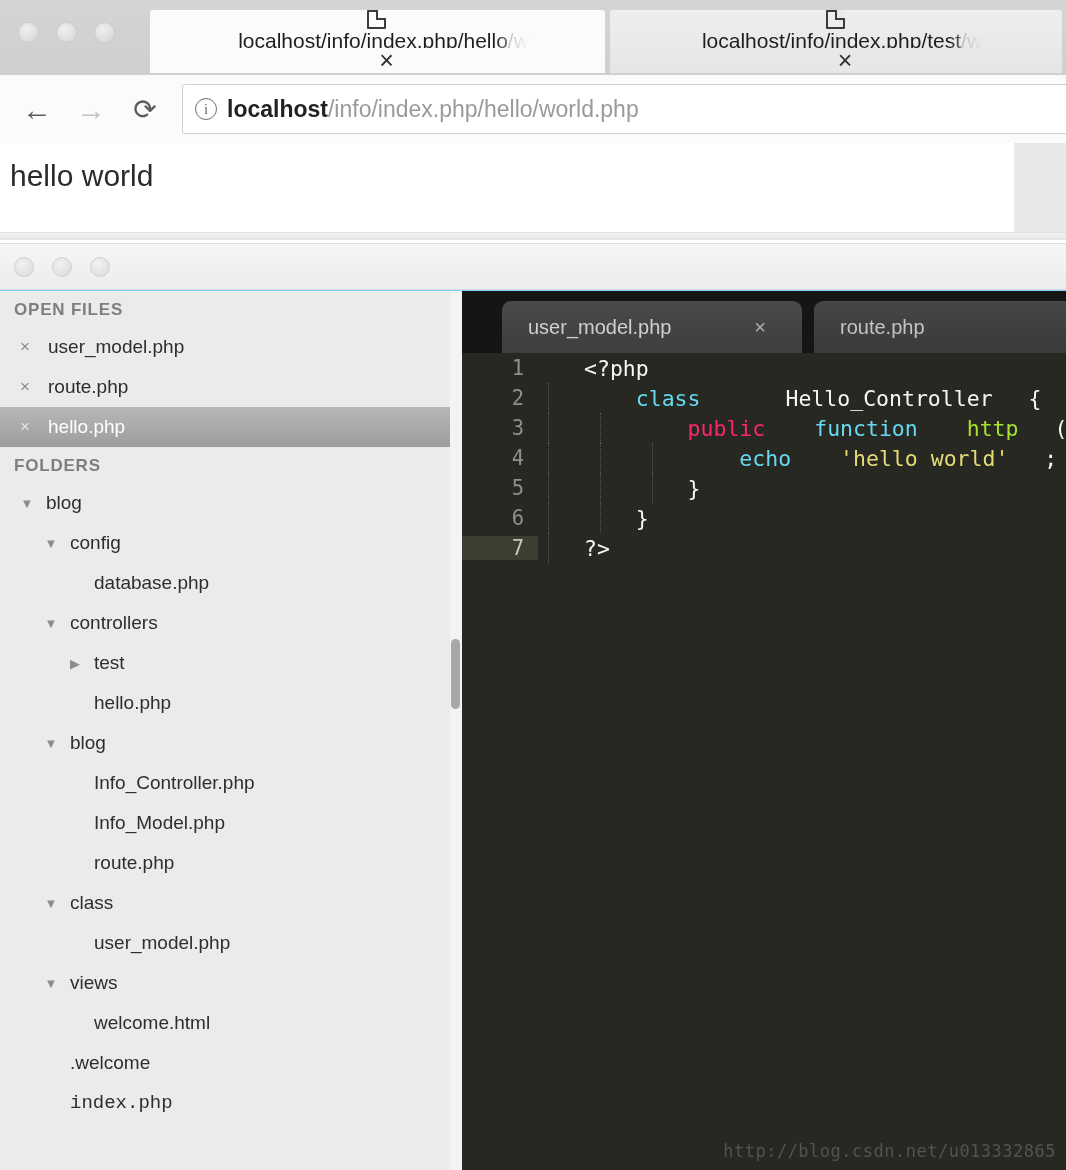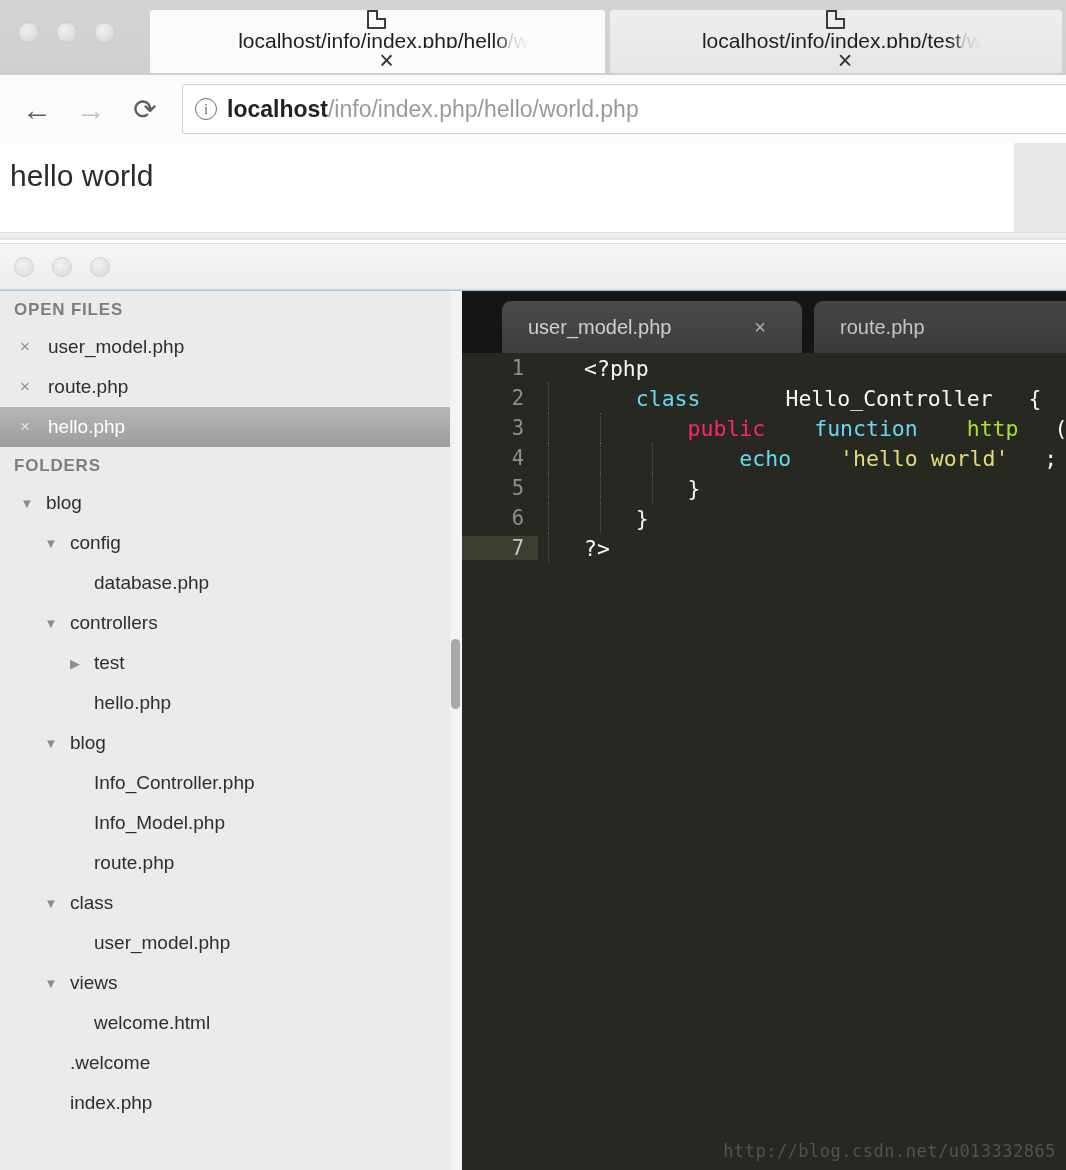--- a/index.html
+++ b/index.html
@@ -359,21 +359,21 @@
           <span class="tree-label">views</span>
         </div>
         <div class="tree-row" style="padding-left: 66px;">
           <span class="tw blank">▼</span>
           <span class="tree-label">welcome.html</span>
         </div>
         <div class="tree-row" style="padding-left: 42px;">
           <span class="tw blank">▼</span>
           <span class="tree-label">.welcome</span>
         </div>
-        <div class="tree-row" style="padding-left: 42px;">
+        <div class="tree-row" style="padding-left: 42px; font-family: Liberation Mono, monospace;">
           <span class="tw blank">▼</span>
           <span class="tree-label">index.php</span>
         </div>
       </div>
   </div>
   <div id="sidebar-scrollgutter"></div>
   <div id="sidebar-scroll-thumb"></div>
 
   <div id="editor-pane">
     <div id="editor-tabbar">

